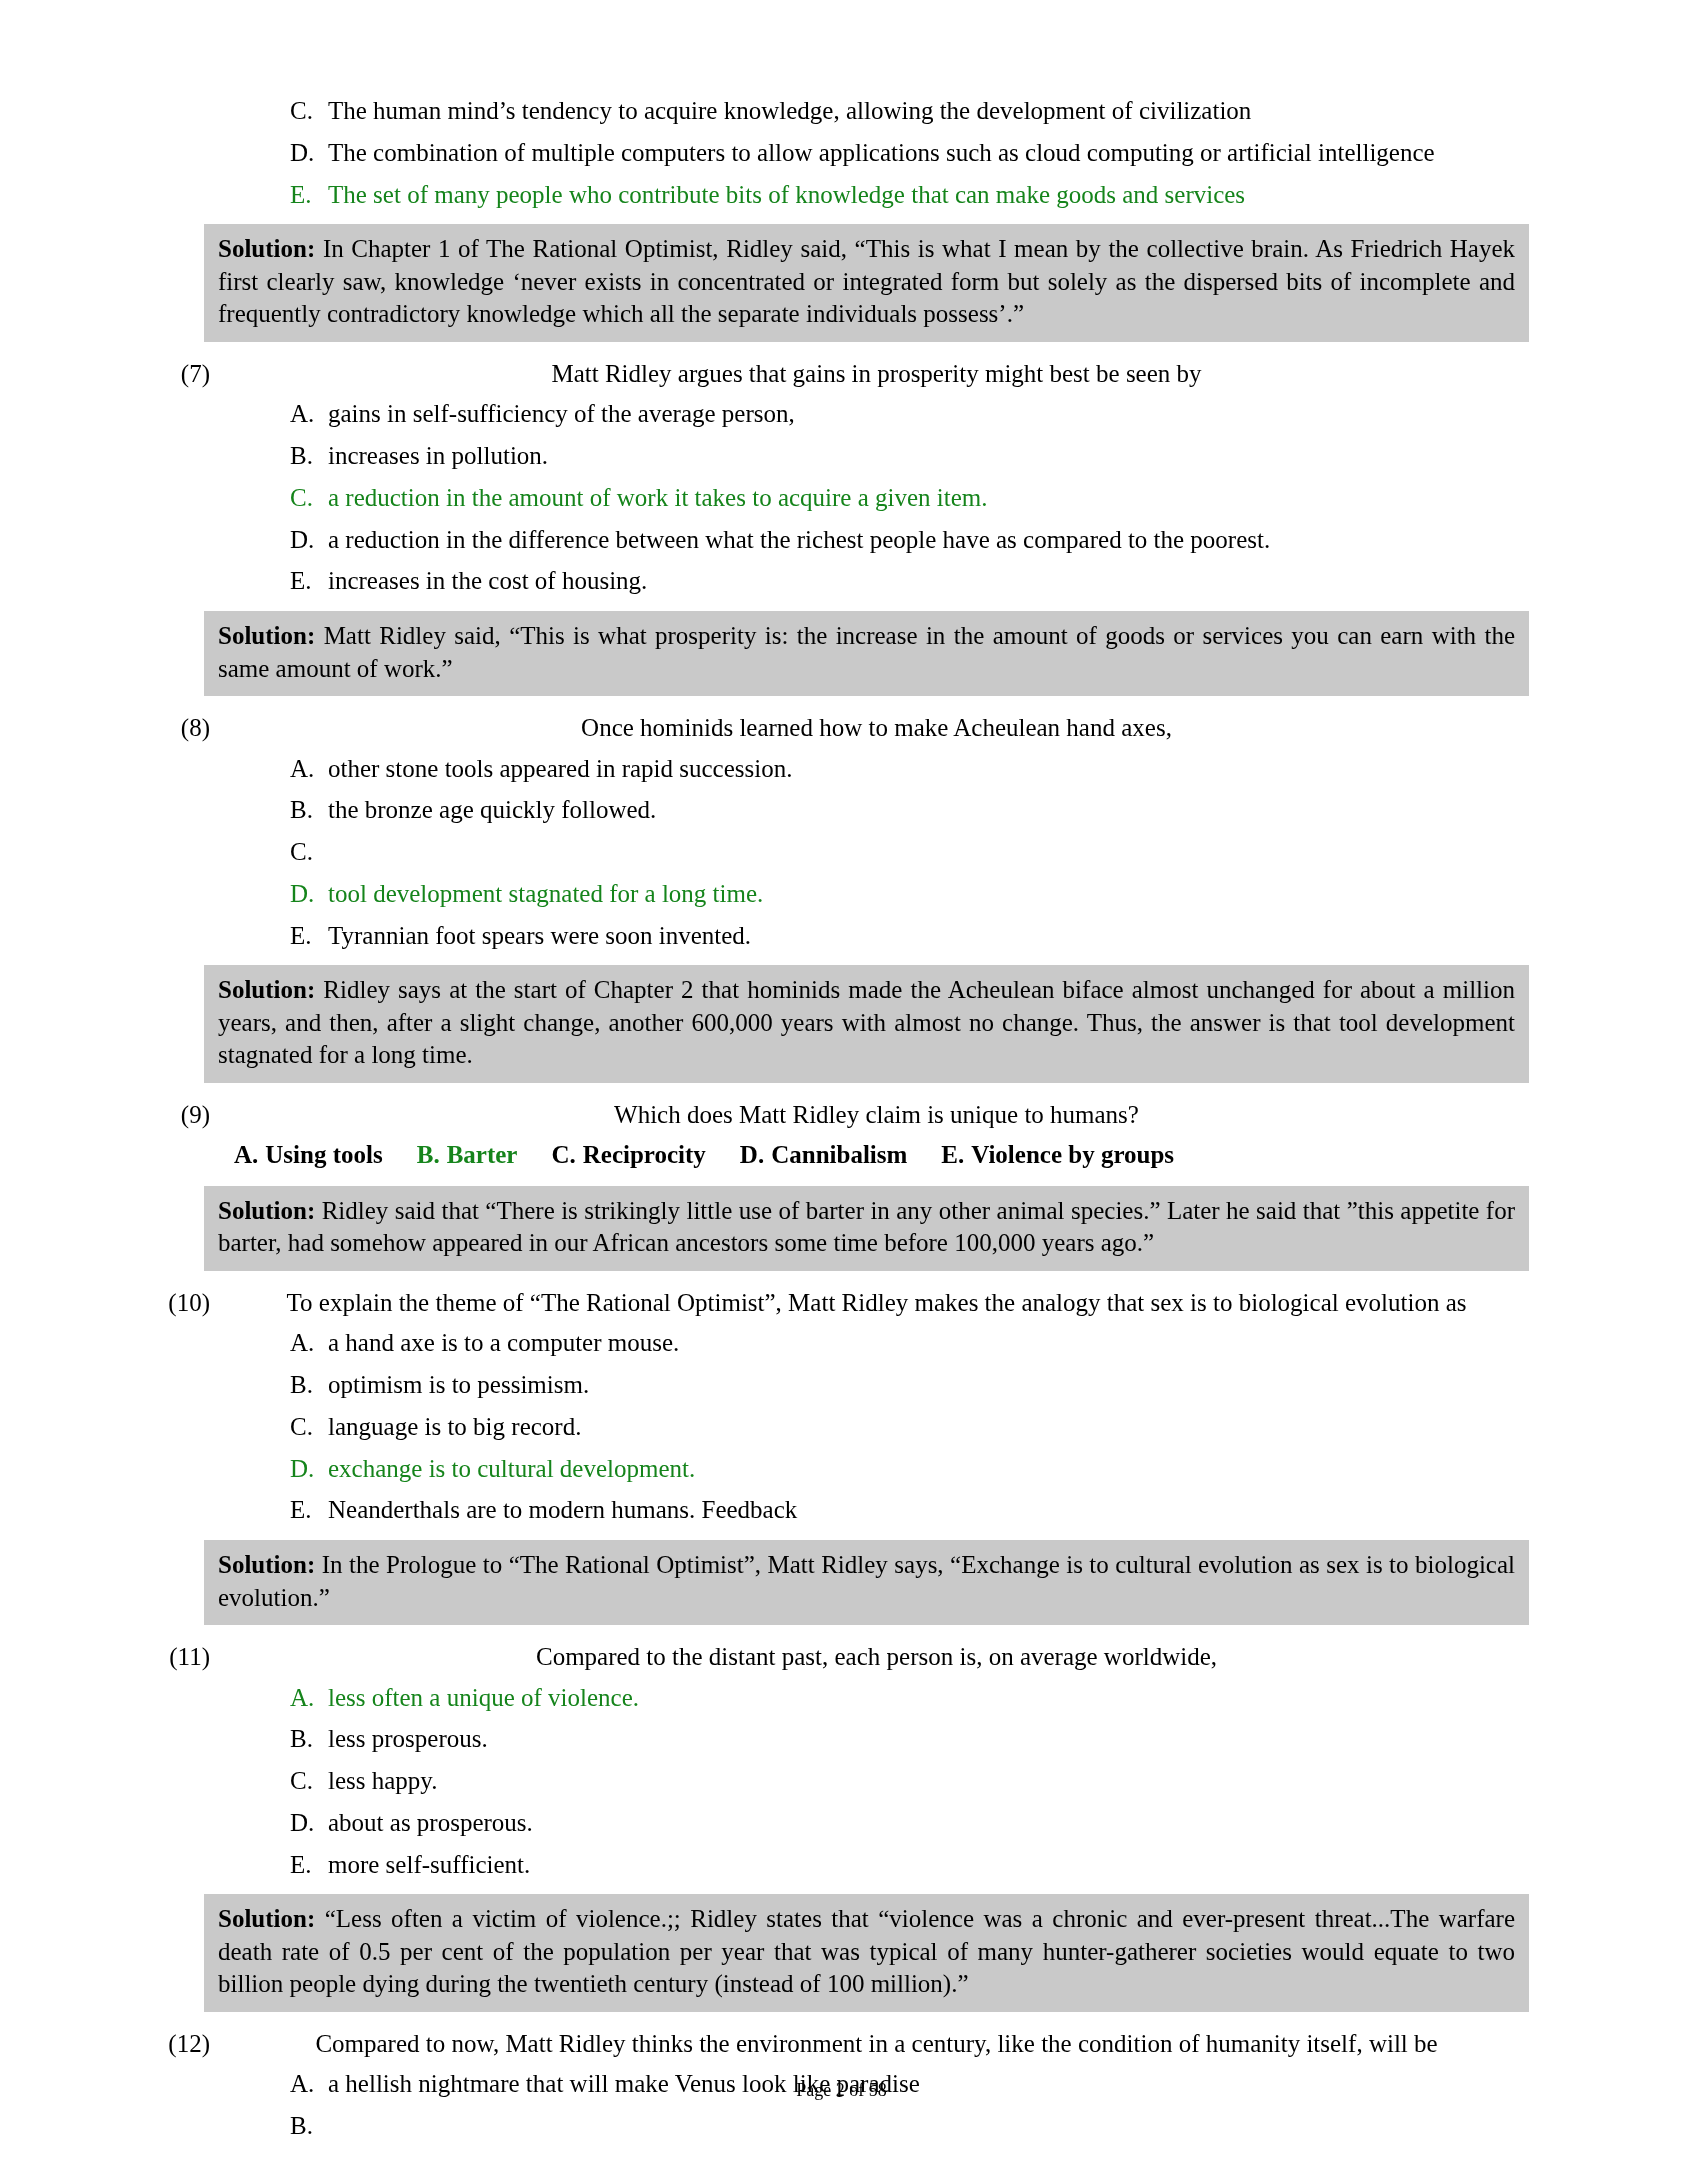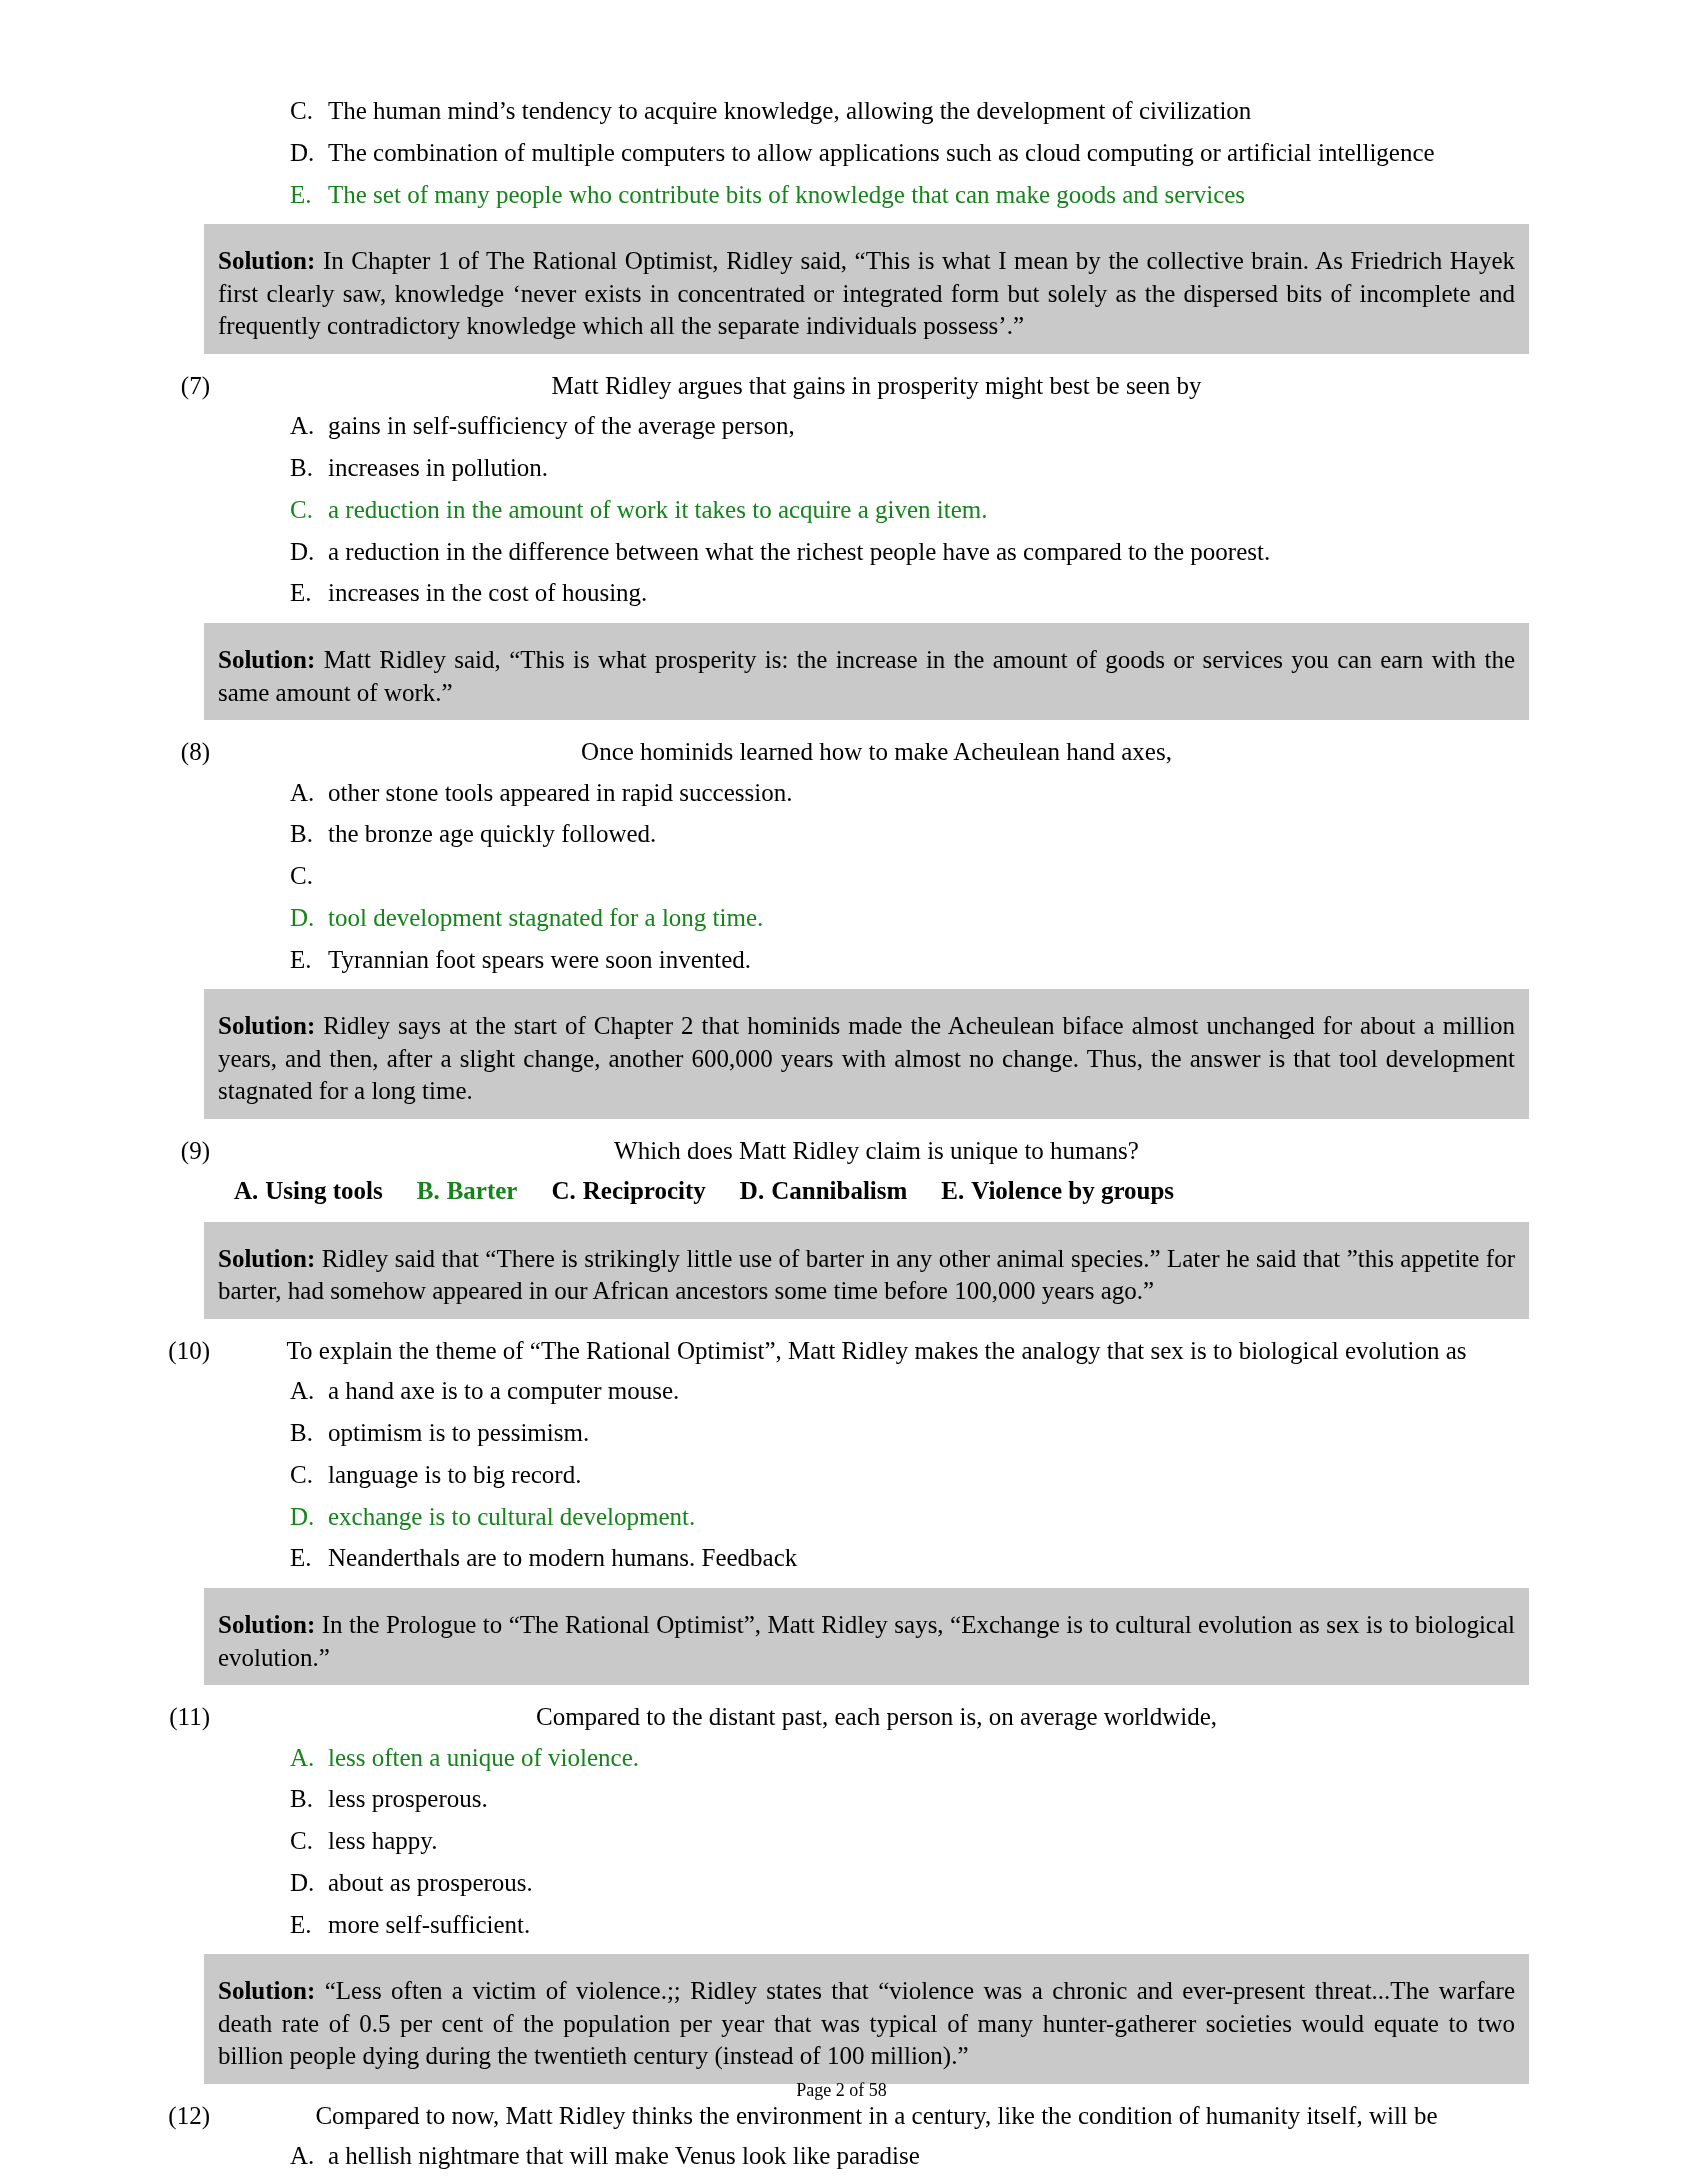--- a/index.html
+++ b/index.html
@@ -70,21 +70,21 @@
     margin: 8px 0 0 0;
     white-space: nowrap;
   }
   .choices-inline .ichoice { margin-right: 34px; display: inline; font-weight: bold; }
   .choices-inline .ichoice .clet { margin-right: 7px; }
 
   
   .solution {
     background: #c9c9c9;
     margin: 14px 0 16px 51px;
-    padding: 21px 14px 11px 14px;
+    padding: 9px 14px 11px 14px;
     font-size: 25px;
     line-height: 1.30;
     text-align: justify;
     text-justify: inter-word;
     box-sizing: border-box;
     width: 1325px;
   }
   .solution .slabel { font-weight: bold; }
   .solution .sbody { }
 

